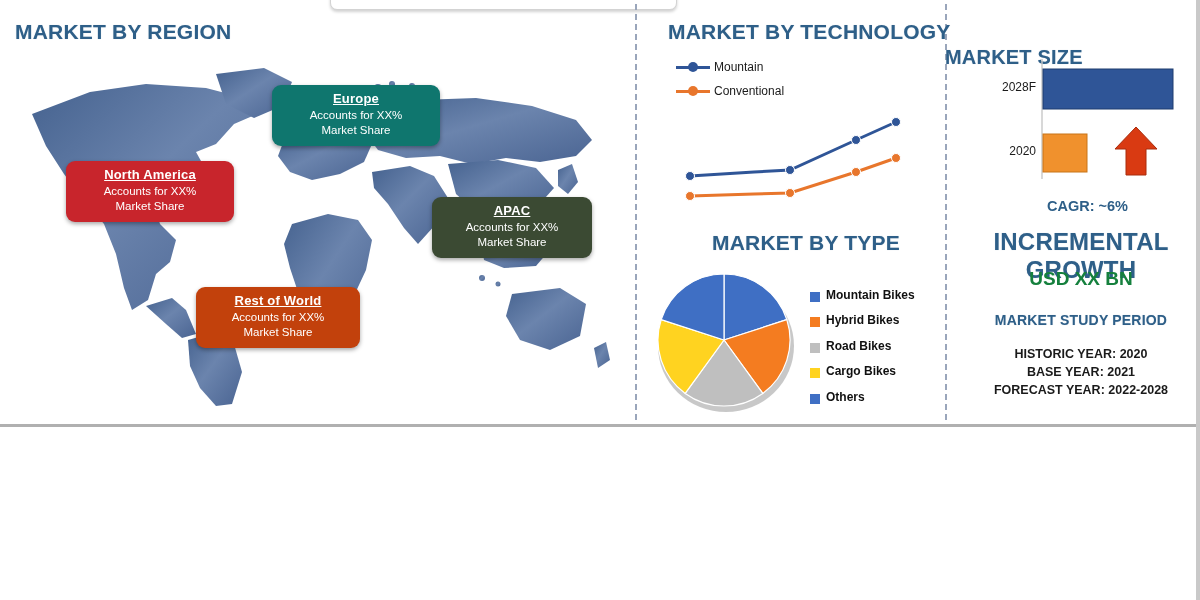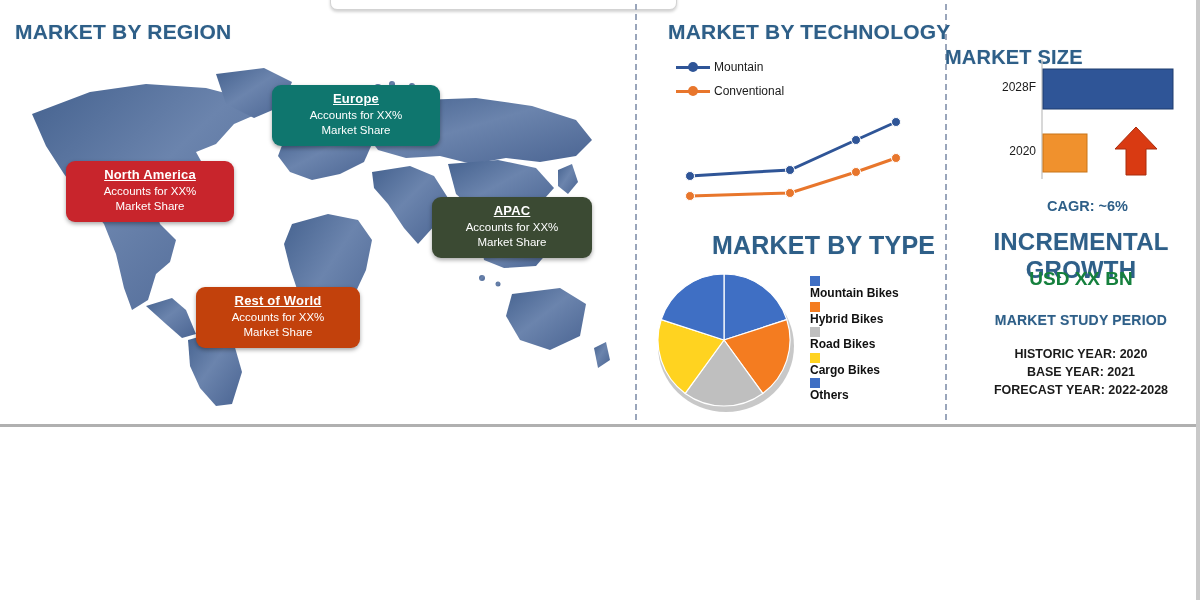--- a/index.html
+++ b/index.html
@@ -24,21 +24,21 @@
   .vdash.d2{left:945px;}
   .edge-r{position:absolute;right:0;top:0;width:4px;height:600px;background:#c9c9c9;}
 
   
   .h-sec{
     color:#2e5f88;font-weight:bold;letter-spacing:.2px;
     text-shadow:0 0 1px rgba(46,95,136,.25);
   }
   .title-region{position:absolute;left:15px;top:20px;font-size:21px;}
   .title-tech{position:absolute;left:668px;top:20px;font-size:21px;}
-  .title-type{position:absolute;left:712px;top:231px;font-size:25px;}
+  .title-type{position:absolute;left:712px;top:231px;font-size:21px;}
   .title-size{position:absolute;left:945px;top:21px;font-size:20px;margin-top:25px;}
   .title-incr{position:absolute;left:962px;top:228px;font-size:24px;width:238px;text-align:center;}
   .title-study{position:absolute;left:962px;top:312px;font-size:14px;width:238px;text-align:center;}
 
   
   .map-wrap{position:absolute;left:20px;top:48px;width:600px;height:360px;}
   .map-wrap svg{width:100%;height:100%;display:block;}
 
   
   .callout{
@@ -67,21 +67,21 @@
   }
   .tl-blue{background:#2f5597;} .tl-blue i{background:#2f5597;}
   .tl-org{background:#e8762c;} .tl-org i{background:#e8762c;}
   .tech-chart{position:absolute;left:660px;top:100px;width:260px;height:110px;}
   .tech-chart svg{width:100%;height:100%;display:block;}
 
   
   .pie-wrap{position:absolute;left:648px;top:262px;width:160px;height:155px;}
   .pie-wrap svg{width:100%;height:100%;display:block;}
   .pie-legend{position:absolute;left:810px;top:276px;font-size:12px;font-weight:bold;color:#101010;}
-  .pl-row{display:flex;align-items:flex-start;height:25.5px;flex-direction:column;}
+  .pl-row{display:flex;align-items:flex-end;height:25.5px;}
   .pl-sw{width:10px;height:10px;margin-right:6px;display:inline-block;}
 
   
   .size-chart{position:absolute;left:1000px;top:55px;width:180px;height:130px;}
   .size-chart svg{width:100%;height:100%;display:block;}
   .cagr{position:absolute;left:1000px;top:198px;width:175px;text-align:center;
         font-size:14.5px;font-weight:bold;color:#2e5f88;}
   .usd{position:absolute;left:962px;top:268px;width:238px;text-align:center;
        font-size:19px;font-weight:bold;color:#15803d;}
   .study{position:absolute;left:962px;top:345px;width:238px;text-align:center;

